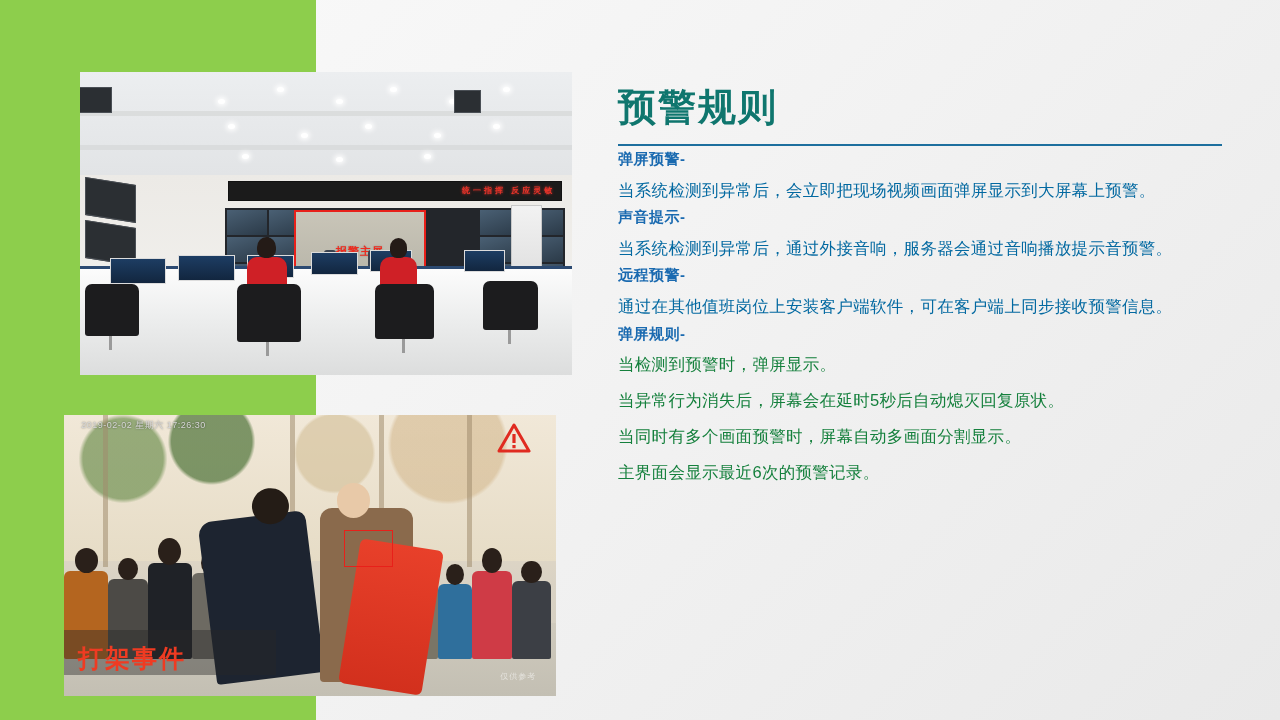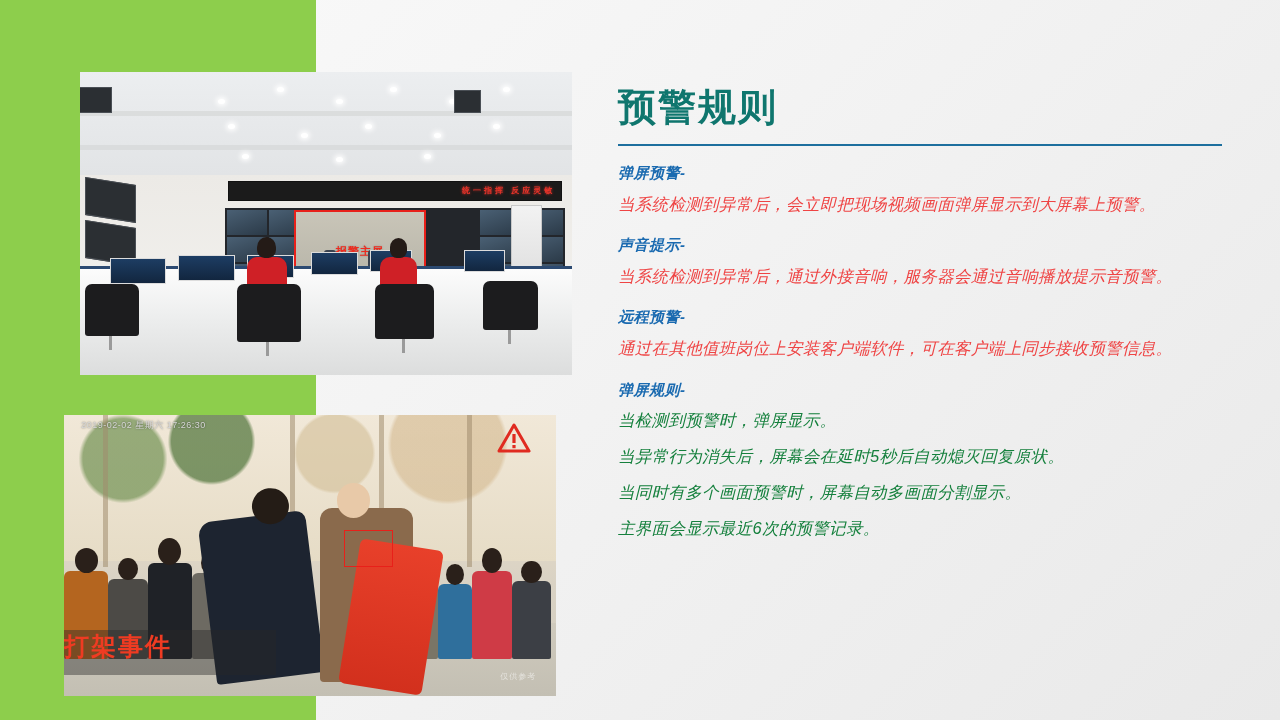--- a/index.html
+++ b/index.html
@@ -88,32 +88,32 @@
   .fs-red{position:absolute;left:58%;top:46%;width:17%;height:52%;
     background:linear-gradient(#e8402a,#d2301d);transform:rotate(9deg);border-radius:6px;}
   .fs-facebox{position:absolute;left:57%;top:41%;width:9.5%;height:12.5%;
     border:1.5px solid #e8201a;}
   .fs-warn{position:absolute;right:5%;top:3%;width:34px;height:30px;}
   .fs-ts{position:absolute;left:3.5%;top:1.5%;font-size:9px;color:#d8d8d8;
     letter-spacing:.5px;text-shadow:0 0 2px rgba(0,0,0,.55);white-space:nowrap;}
   .fs-wm{position:absolute;right:4%;bottom:5%;font-size:8px;color:rgba(255,255,255,.55);
     letter-spacing:1px;}
   .fs-caption{position:absolute;left:0;bottom:7.5%;width:43%;height:16%;
-    background:rgba(40,40,40,.42);display:flex;align-items:flex-start;
+    background:rgba(40,40,40,.42);display:flex;align-items:flex-end;padding-left:14px;
     box-sizing:border-box;}
   .fs-caption-text{color:#ef3b22;font-size:25px;font-weight:bold;letter-spacing:2px;}
 
   
   .content{position:absolute;left:618px;top:86px;width:604px;}
   .title{font-size:38px;font-weight:bold;color:#0f766e;letter-spacing:2px;
     line-height:1.15;margin:0;}
   .title-rule{margin-top:14px;height:2px;width:604px;background:#1d6f9e;}
-  .section{margin-top:18px;font-style:italic;}
+  .section{margin-top:4px;}
   .section-head{font-size:15px;font-weight:bold;color:#1a6ab0;letter-spacing:.5px;margin:0;}
-  .section-body{font-size:16.5px;color:#ef4444;line-height:1.72;margin:7px 0 0 0;
+  .section-body{font-size:16.5px;color:#0369a1;line-height:1.72;margin:7px 0 0 0;
     letter-spacing:.3px;}
   .rules{margin-top:10px;}
   .rule-line{font-size:16.5px;color:#15803d;letter-spacing:.3px;margin:0 0 14px 0;}
 </style>
 </head>
 <body>
 
 <div class="slide">
 
   <div class="green-panel"></div>

